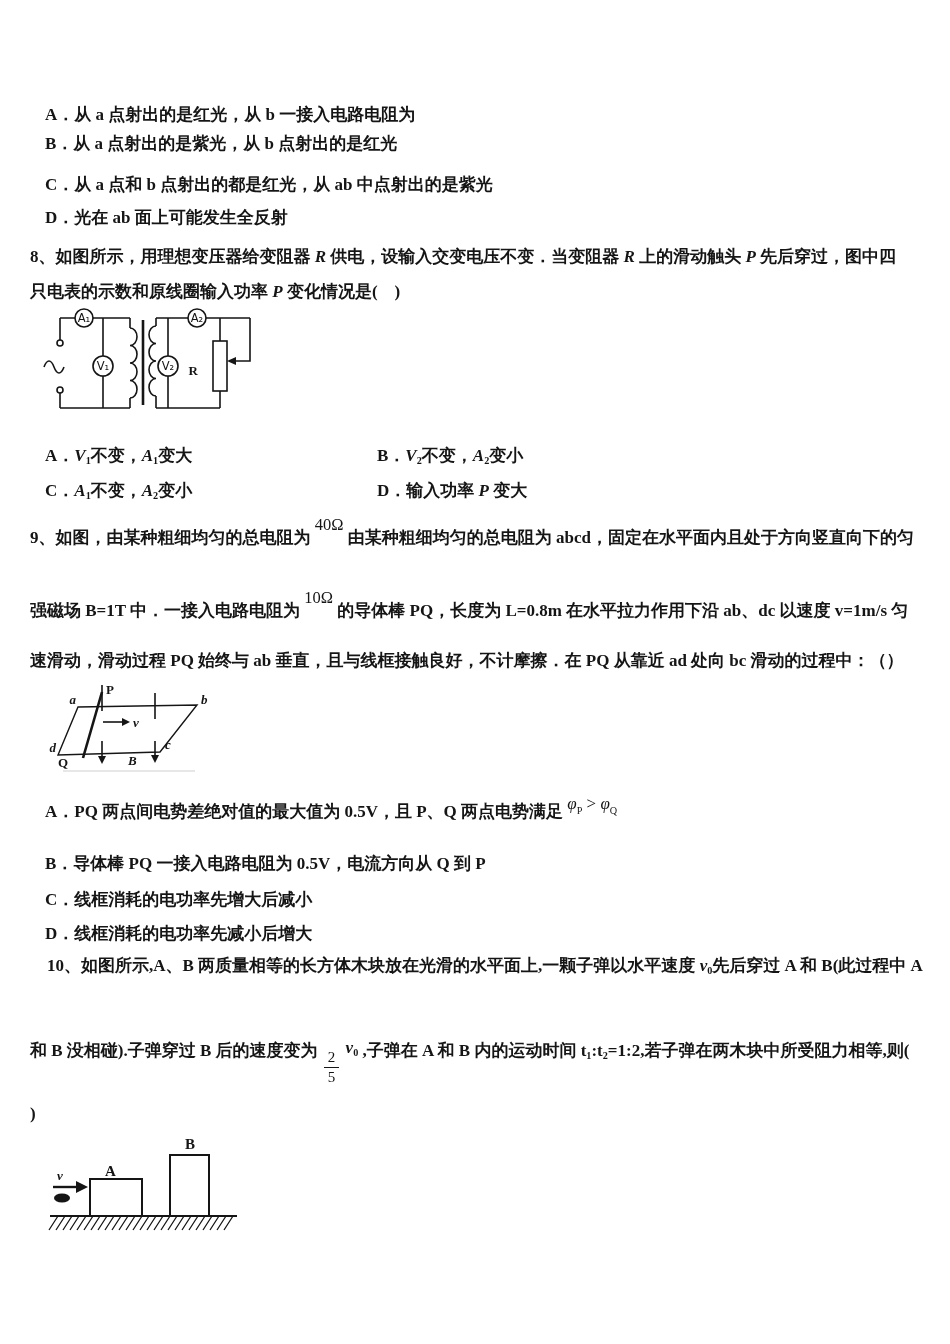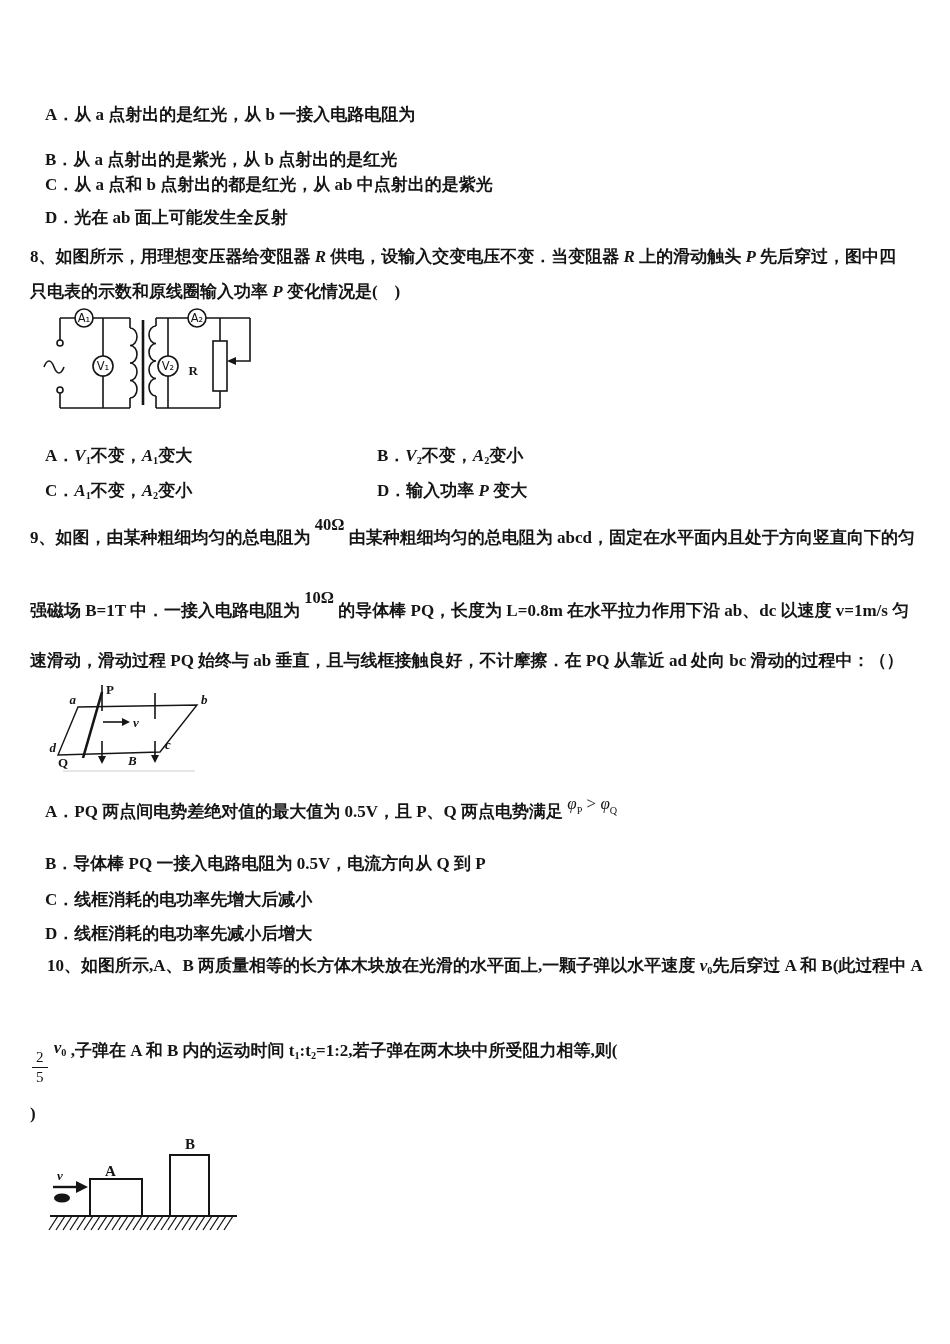--- a/index.html
+++ b/index.html
@@ -5,42 +5,42 @@
   html,body{margin:0;padding:0;}
   body{
     width:950px;height:1344px;position:relative;background:#ffffff;
     font-family:"Liberation Serif","DejaVu Serif",serif;
     font-weight:bold;color:#151515;overflow:hidden;
   }
   .ln{position:absolute;font-size:17px;line-height:1.25;white-space:nowrap;}
   .ln span{white-space:pre;}
   .it{font-style:italic;}
   .sub{font-size:0.6em;vertical-align:-0.25em;}
-  .fml{font-family:"Liberation Serif",serif;font-weight:bold;font-size:0.97em;
+  .fml{font-family:"Liberation Serif",serif;font-weight:normal;font-size:0.97em;
        position:relative;top:-0.8em;font-style:normal;}
   .fmlow{font-family:"Liberation Serif",serif;font-weight:normal;
        position:relative;top:-0.5em;font-style:italic;}
   .fmlowsub{font-family:"Liberation Serif",serif;font-weight:normal;font-size:0.6em;
        position:relative;top:-0.28em;font-style:normal;}
   .gt{font-style:normal;}
   .v0r{position:relative;top:-3px;font-family:"Liberation Serif",serif;}
   .frac{display:inline-flex;flex-direction:column;align-items:center;
        vertical-align:-6px;font-family:"Liberation Serif",serif;font-weight:normal;
        font-size:15px;line-height:1.25;margin:0 2px;}
   .frac .num{padding:0 4px;border-bottom:1.4px solid #151515;}
   .frac .den{padding:0 4px;}
   svg{position:absolute;overflow:visible;}
   svg text{fill:#151515;font-family:"Liberation Serif","DejaVu Serif",serif;font-weight:bold;}
   .meterlbl{font-family:"DejaVu Sans",sans-serif;font-weight:normal;font-size:11.5px;}
 </style>
 </head>
 <body>
 
 <div class="ln" style="left:45px;top:104px">A．从 a 点射出的是红光，从 b 一接入电路电阻为</div>
-<div class="ln" style="left:45px;top:149px">B．从 a 点射出的是紫光，从 b 点射出的是红光</div>
+<div class="ln" style="left:45px;top:133px">B．从 a 点射出的是紫光，从 b 点射出的是红光</div>
 <div class="ln" style="left:45px;top:174px">C．从 a 点和 b 点射出的都是红光，从 ab 中点射出的是紫光</div>
 <div class="ln" style="left:45px;top:207px">D．光在 ab 面上可能发生全反射</div>
 
 <div class="ln" style="left:30px;top:246px"><span>8、如图所示，用理想变压器给变阻器 </span><span class="it">R</span><span> 供电，设输入交变电压不变．当变阻器 </span><span class="it">R</span><span> 上的滑动触头 </span><span class="it">P</span><span> 先后穿过，图中四</span></div>
 <div class="ln" style="left:30px;top:281px"><span>只电表的示数和原线圈输入功率 </span><span class="it">P</span><span> 变化情况是(　)</span></div>
 
 <svg style="left:40px;top:303px" width="260" height="125" viewBox="0 0 260 125">
   <g stroke="#151515" stroke-width="1.6" fill="none">
     <path d="M20,15 H90 M20,15 V37 M20,90 V105 M20,105 H90 M90,15 V25 M90,95 V105 M63,15 V53 M63,73 V105"></path>
     <path d="M116,15 H210 M116,105 H180 M116,15 V23 M116,93 V105 M128,15 V53 M128,73 V105 M180,15 V38 M180,88 V105 M210,15 V58 H196"></path>
@@ -97,20 +97,21 @@
   <text x="83" y="82" font-size="13" font-style="italic">B</text>
 </svg>
 
 <div class="ln" style="left:45px;top:801px"><span>A．PQ 两点间电势差绝对值的最大值为 0.5V，且 P、Q 两点电势满足 </span><span class="fmlow">φ</span><span class="fmlowsub">P</span><span class="fmlow gt"> &gt; </span><span class="fmlow">φ</span><span class="fmlowsub">Q</span></div>
 <div class="ln" style="left:45px;top:853px">B．导体棒 PQ 一接入电路电阻为 0.5V，电流方向从 Q 到 P</div>
 <div class="ln" style="left:45px;top:889px">C．线框消耗的电功率先增大后减小</div>
 <div class="ln" style="left:45px;top:923px">D．线框消耗的电功率先减小后增大</div>
 
 <div class="ln" style="left:47px;top:955px"><span>10、如图所示,A、B 两质量相等的长方体木块放在光滑的水平面上,一颗子弹以水平速度 </span><span class="it">v</span><span class="sub">0</span><span>先后穿过 A 和 B(此过程中 A</span></div>
 <div class="ln" style="left:30px;top:1040px">
+  <span><span>和 B 没相碰).子弹穿过 B 后的速度变为</span></span>
   <span class="frac">
     <span class="num">2</span>
     <span class="den">5</span>
   </span>
   <span><span class="it v0r">v</span><span class="sub v0r">0</span></span>
   <span><span>,子弹在 A 和 B 内的运动时间 t</span><span class="sub">1</span><span>:t</span><span class="sub">2</span><span>=1:2,若子弹在两木块中所受阻力相等,则(</span></span>
 </div>
 <div class="ln" style="left:30px;top:1103px">)</div>
 
 <svg style="left:45px;top:1133px" width="200" height="105" viewBox="0 0 200 105">

